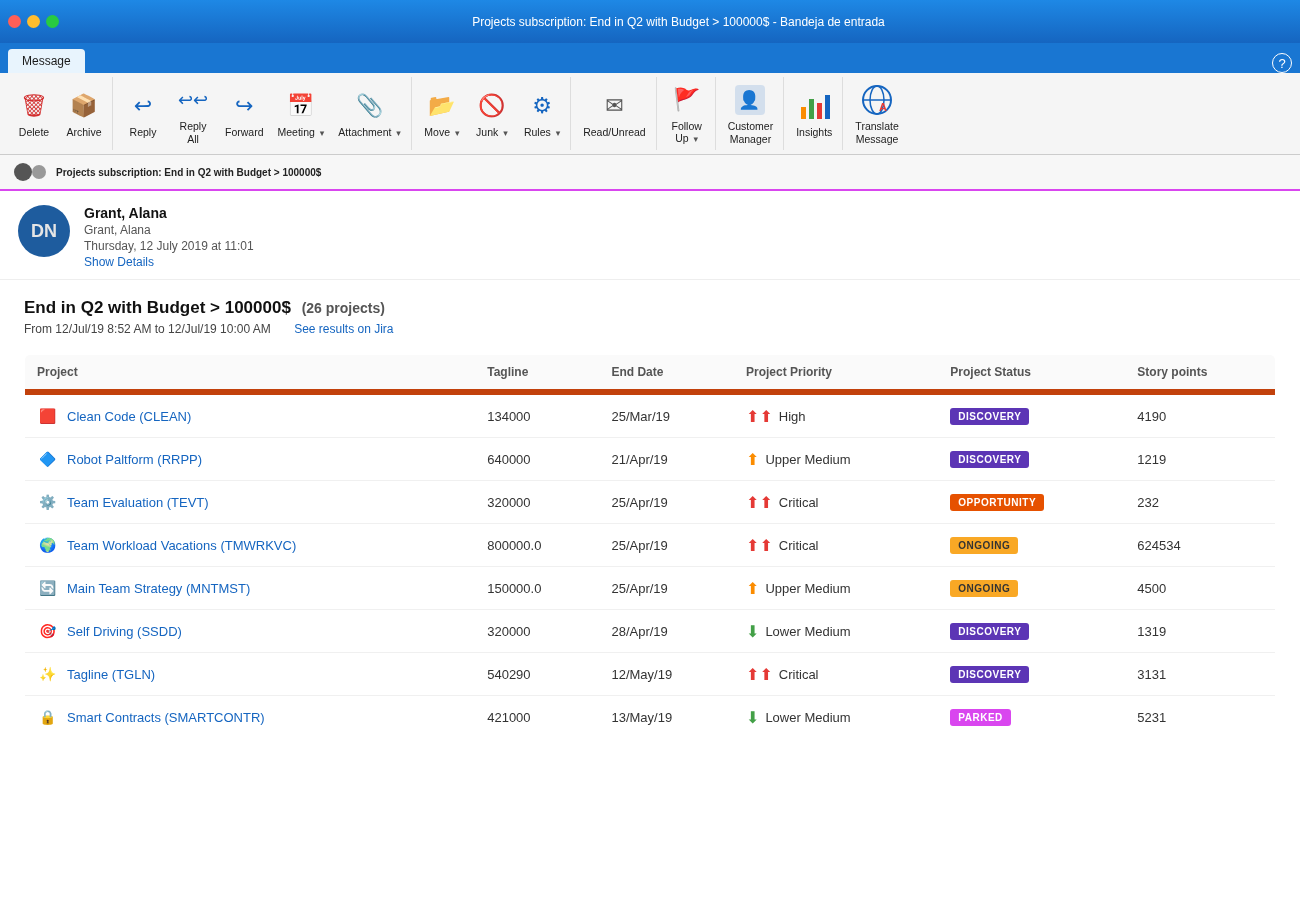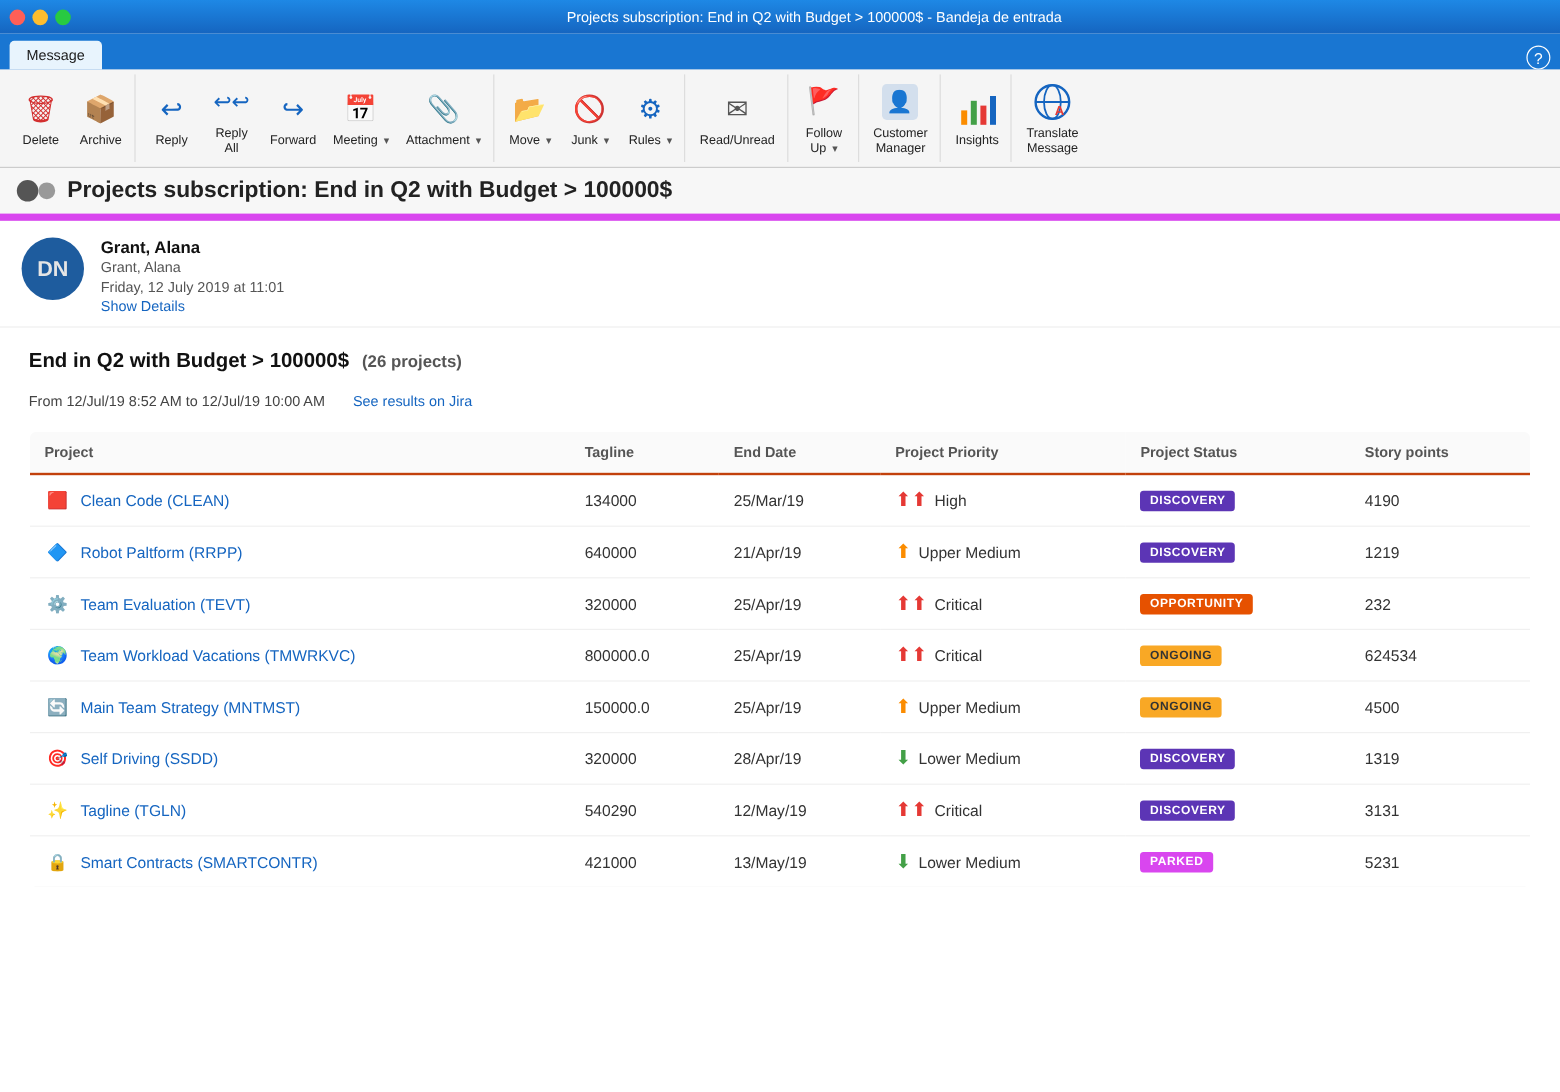--- a/index.html
+++ b/index.html
@@ -1,21 +1,21 @@
 <!DOCTYPE html>
 <html><head>
   <meta charset="utf-8">
   <style>
     * { margin: 0; padding: 0; box-sizing: border-box; }
     body { font-family: -apple-system, 'Segoe UI', Arial, sans-serif; background: #f0f0f0; width: 1300px; height: 910px; overflow: hidden; }
 
     
     .titlebar {
       background: linear-gradient(to bottom, #1e88e5, #1565c0);
-      height: 28px;
+      height: 43px;
       display: flex;
       align-items: center;
       padding: 0 8px;
       gap: 6px;
     }
     .titlebar-btn {
       width: 13px; height: 13px; border-radius: 50%; display: inline-block;
     }
     .titlebar-btn.close { background: #ff5f57; }
     .titlebar-btn.minimize { background: #ffbd2e; }
@@ -116,26 +116,26 @@
     
     .content-area {
       background: white;
       height: calc(910px - 28px - 30px - 82px);
       overflow-y: auto;
     }
 
     
     .email-subject-bar {
       background: #f7f7f7;
-      border-bottom: 6px solid #d946ef;
+      border-bottom: 2px solid #d946ef;
       padding: 8px 14px;
       display: flex;
       align-items: center;
       gap: 10px;
-      font-size: 19px;
+      font-size: 10px;
       font-weight: 600;
       color: #222;
     }
     .subject-icon {
       display: flex; gap: 4px;
     }
     .bubble { width: 16px; height: 16px; border-radius: 50%; background: #555; }
 
     
     .sender-area {
@@ -159,21 +159,21 @@
     .show-details { font-size: 12px; color: #1565c0; cursor: pointer; text-decoration: none; }
 
     
     .email-body {
       padding: 18px 24px;
     }
     .email-heading {
       font-size: 17px;
       font-weight: 700;
       color: #111;
-      margin-bottom: 16px;
+      margin-bottom: 4px;
     }
     .email-subheading {
       font-size: 12px;
       color: #444;
       margin-bottom: 18px;
     }
     .email-subheading a {
       color: #1565c0;
       text-decoration: none;
     }
@@ -182,21 +182,21 @@
     .projects-table {
       width: 100%;
       border-collapse: collapse;
       background: white;
       border: 1px solid #e0e0e0;
       border-radius: 6px;
       overflow: hidden;
       font-size: 13px;
     }
     .projects-table thead tr {
-      border-bottom: 2px solid #c2410c;
+      border-bottom: 6px solid #c2410c;
     }
     .projects-table th {
       text-align: left;
       padding: 10px 12px;
       font-size: 12px;
       font-weight: 600;
       color: #555;
       background: #fafafa;
     }
     .projects-table td {
@@ -376,21 +376,21 @@
     <span>Projects subscription: End in Q2 with Budget &gt; 100000$</span>
   </div>
 
   <div class="sender-area">
     <div class="avatar">
       <span>DN</span>
     </div>
     <div class="sender-info">
       <span class="sender-name">Grant, Alana</span>
       <span class="sender-email">Grant, Alana</span>
-      <span class="sender-date">Friday, 12 July 2019 at 11:01</span>
+      <span class="sender-date">Thursday, 12 July 2019 at 11:01</span>
       <a class="show-details" href="#">Show Details</a>
     </div>
   </div>
 
   <div class="email-body">
     <div class="email-heading">
       <span>End in Q2 with Budget &gt; 100000$</span>
       <span style="font-size:14px; color:#555; margin-left:6px;">(26 projects)</span>
     </div>
     <div class="email-subheading">

